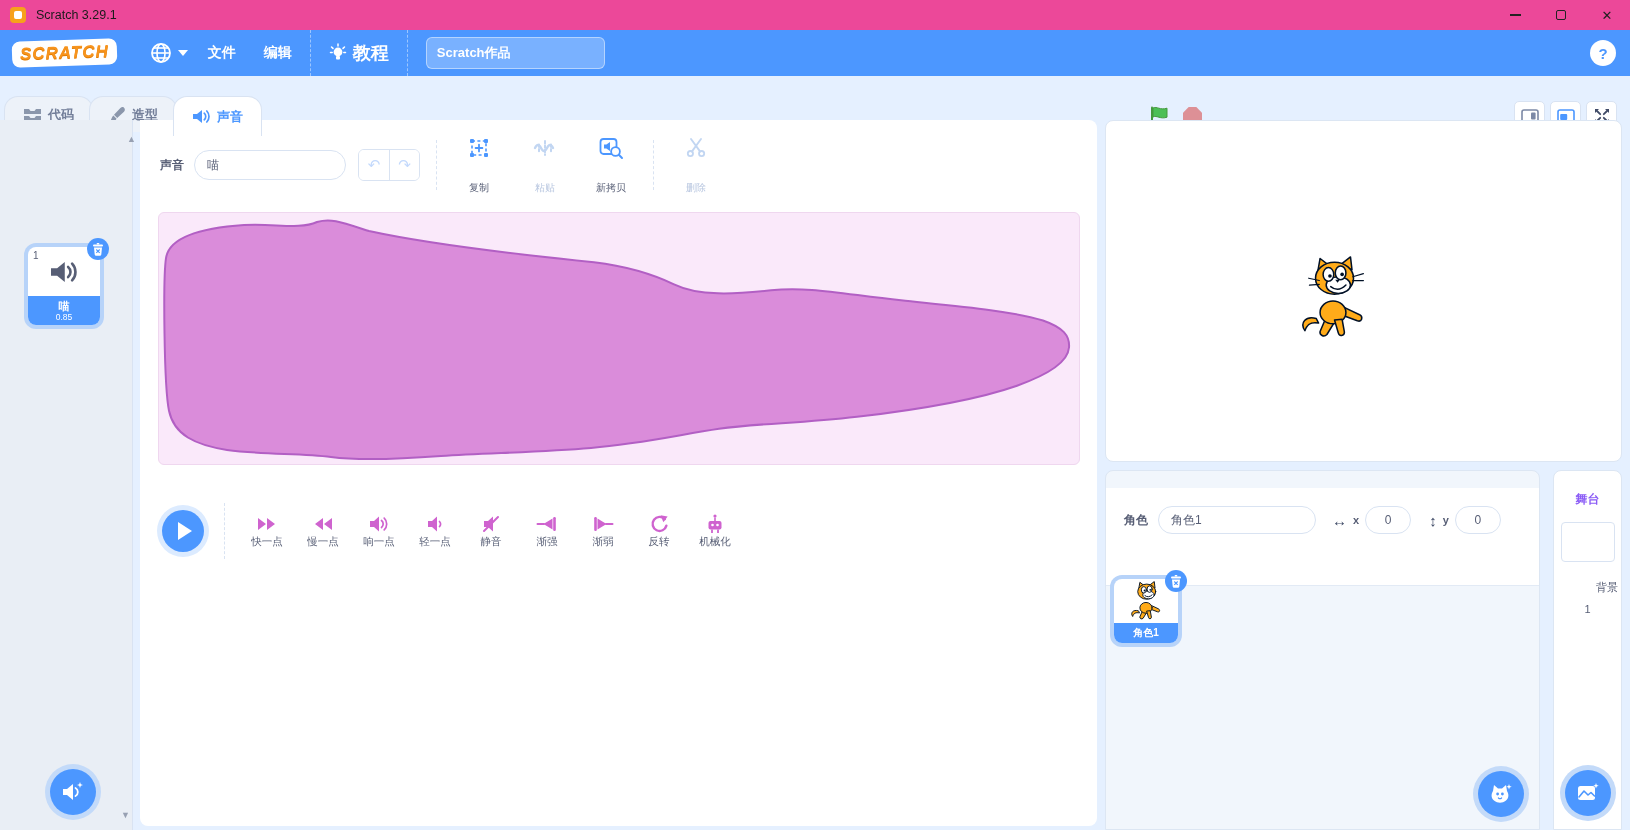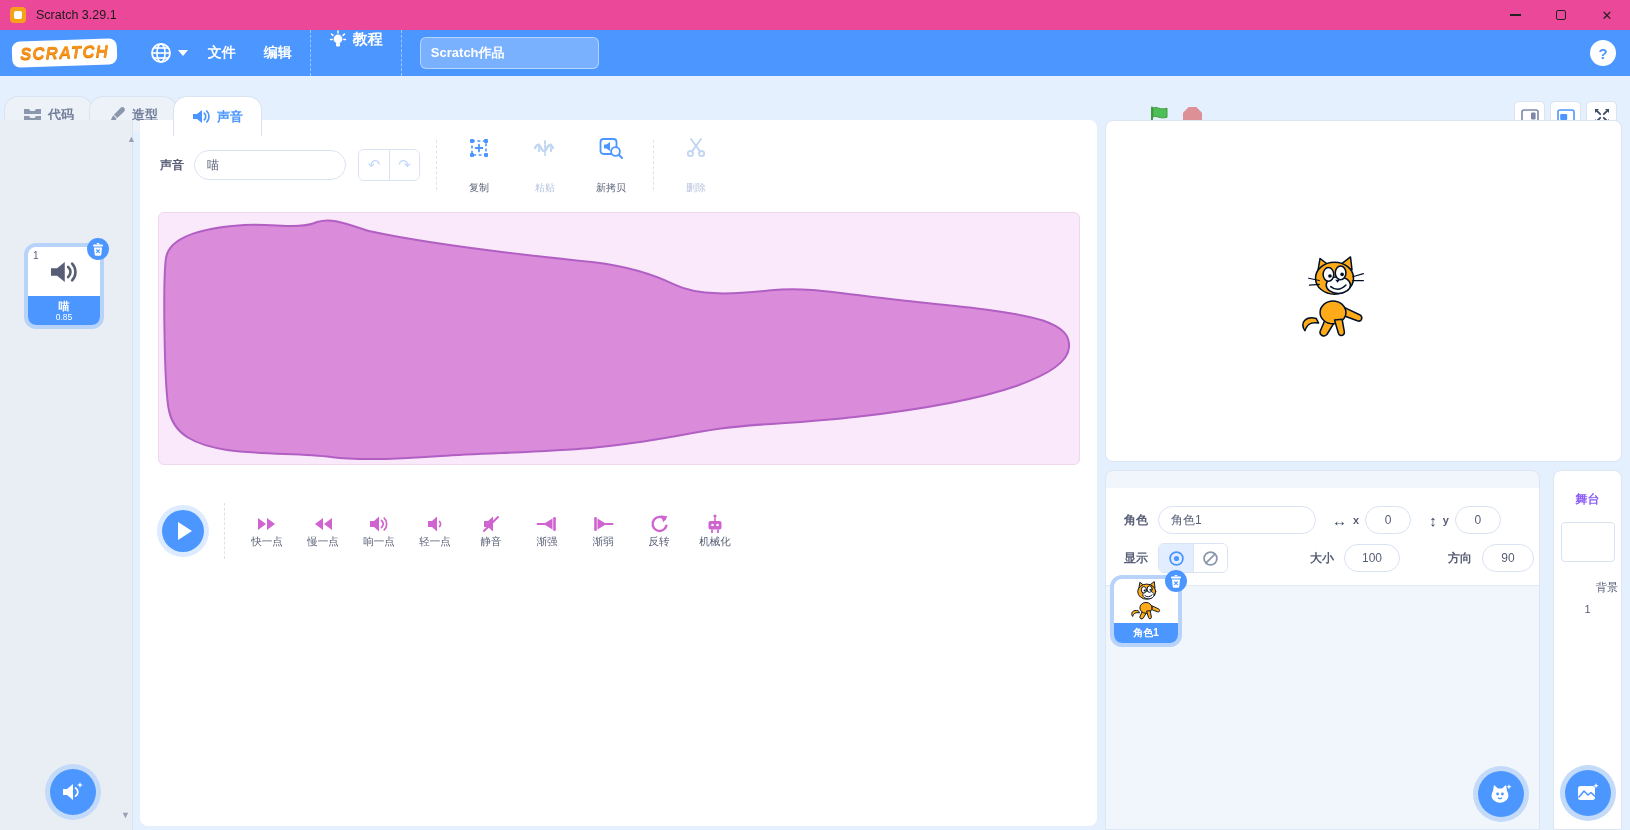--- a/index.html
+++ b/index.html
@@ -20,21 +20,21 @@
 
   
   .menubar { position:absolute; left:0; top:30px; width:1630px; height:46px; background:#4C97FF; display:flex; align-items:center; color:#fff; }
   .logo { margin-left:12px; padding:3px 8px; background:#fff; border-radius:8px; transform:rotate(-2deg); }
   .logo span { font-size:17px; font-weight:bold; letter-spacing:1px; color:#F7941E; font-style:italic;
                text-shadow:0 1px 0 #e07b00; }
   .menu-globe { margin-left:26px; display:flex; align-items:center; gap:5px; padding:4px 6px; border-radius:4px; }
   .caret { width:0; height:0; border-left:5px solid transparent; border-right:5px solid transparent; border-top:6px solid #fff; }
   .menu-item { padding:12px 14px; font-size:14px; font-weight:bold; }
   .menu-divider { width:0; height:46px; border-left:1px dashed rgba(255,255,255,.45); margin:0 4px; }
-  .tutorials { display:flex; gap:6px; padding:0 14px; font-size:15px; font-weight:bold; height:46px; }
+  .tutorials { display:flex; align-items:center; gap:6px; padding:0 14px; font-size:18px; font-weight:bold; height:46px; }
   .project-input { margin-left:14px; width:179px; height:32px; border-radius:6px; border:1px solid rgba(255,255,255,.45);
                    background:rgba(255,255,255,.25); color:#fff; font-size:13px; font-weight:bold; padding:0 10px; outline:none; }
   .project-input::placeholder { color:#fff; }
   .help-btn { margin-left:auto; margin-right:14px; width:26px; height:26px; border-radius:50%; background:#fff;
               color:#4C97FF; font-weight:bold; font-size:15px; display:flex; align-items:center; justify-content:center; }
 
   
   .tabrow { position:absolute; left:0; top:92px; width:1630px; height:44px; background:#E5F0FF; }
   .tabs { position:absolute; left:4px; bottom:0; display:flex; }
   .tab { height:36px; margin-right:-4px; padding:0 18px; display:flex; align-items:center; gap:6px; font-size:13px; font-weight:bold;
@@ -463,41 +463,20 @@
       <div class="si-row" style="top:18px;">
         <div class="si-label" style="margin-left:18px;">角色</div>
         <input class="pill" style="margin-left: 10px; width: 158px; text-align: left; padding: 0px 12px;" value="角色1">
         <span class="arrow-glyph" style="margin-left:16px;">↔</span>
         <span class="xy-letter" style="margin-left:6px;">x</span>
         <input class="pill" style="margin-left: 6px; width: 46px;" value="0">
         <span class="arrow-glyph" style="margin-left:18px;">↕</span>
         <span class="xy-letter" style="margin-left:6px;">y</span>
         <input class="pill" style="margin-left: 6px; width: 46px;" value="0">
       </div>
-      <div class="si-row" style="top:56px;">
-        <div class="si-label" style="margin-left:18px;">显示</div>
-        <div class="vis-group" style="margin-left:10px;">
-          <div class="vis-btn sel">
-            <svg width="17" height="17" viewBox="0 0 17 17">
-              <circle cx="8.5" cy="8.5" r="6.4" fill="none" stroke="#4C97FF" stroke-width="1.8"></circle>
-              <circle cx="8.5" cy="8.5" r="2.6" fill="#4C97FF"></circle>
-            </svg>
-          </div>
-          <div class="vis-btn">
-            <svg width="17" height="17" viewBox="0 0 17 17">
-              <circle cx="8.5" cy="8.5" r="6.4" fill="none" stroke="#8B97AC" stroke-width="1.8"></circle>
-              <line x1="3.6" y1="13.4" x2="13.4" y2="3.6" stroke="#8B97AC" stroke-width="1.8"></line>
-            </svg>
-          </div>
-        </div>
-        <div class="si-label" style="margin-left:82px;">大小</div>
-        <input class="pill" style="margin-left: 10px; width: 56px;" value="100">
-        <div class="si-label" style="margin-left:48px;">方向</div>
-        <input class="pill" style="margin-left: 10px; width: 52px;" value="90">
-      </div>
     </div>
 
     <div class="sprite-card">
       <div class="thumb">
         <svg width="36" height="40" viewBox="0 0 100 110">
           <g stroke="#001026" stroke-width="2.6" stroke-linejoin="round" stroke-linecap="round">
             <path d="M28 82 C14 78 6 88 13 98 C16 89 21 86 31 88 Z" fill="#FFAB19"></path>
             <path d="M42 78 L33 99 C32 104 38 107 42 103 L53 85 Z" fill="#FFAB19"></path>
             <path d="M58 76 L82 85 C88 87 90 80 85 77 L66 68 Z" fill="#FFAB19"></path>
             <ellipse cx="50" cy="74" rx="17" ry="15" fill="#FFAB19"></ellipse>

